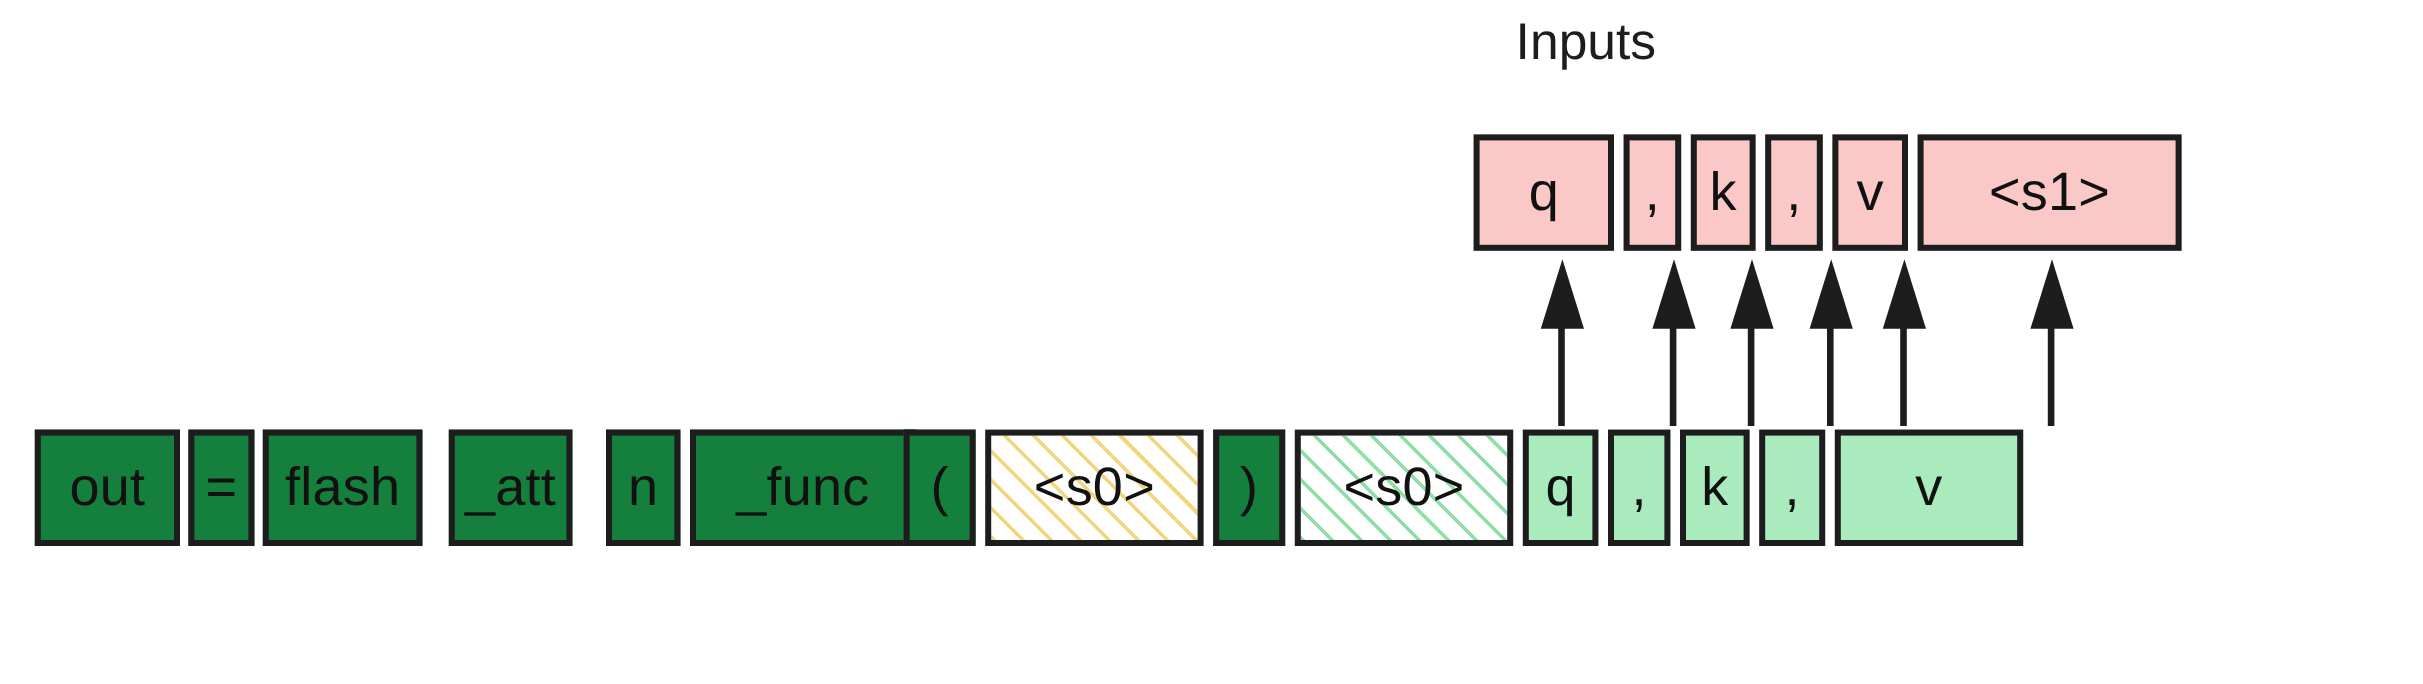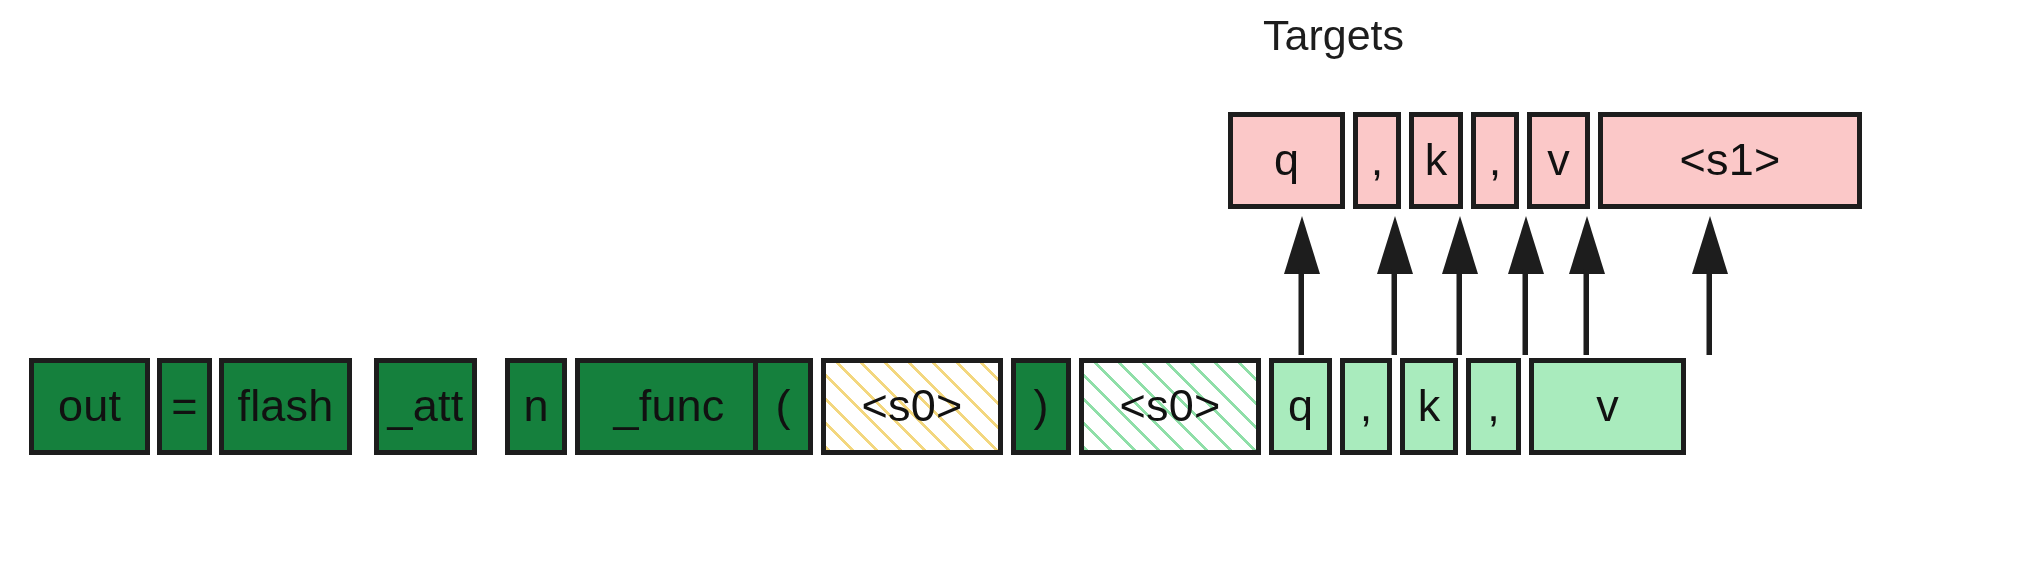--- a/index.html
+++ b/index.html
@@ -76,39 +76,39 @@
   
   #arrow-layer { position: absolute; left: 0; top: 0; width: 2019px; height: 570px; pointer-events: none; }
   .arrow { position: absolute; width: 44px; height: 144px; }
   .arrow svg { display: block; width: 44px; height: 144px; }
 </style>
 </head>
 <body>
 
 <div id="stage">
 
-  <div class="caption" id="targets-label">Targets</div>
+  <div class="caption" id="targets-label">Inputs</div>
 
   <div class="row" id="targets-row">
       <div class="tok solid-pink" style="left: 1228px; width: 117px;">
         <span class="lbl">q</span>
       </div>
       <div class="tok solid-pink" style="left: 1353px; width: 48px;">
         <span class="lbl">,</span>
       </div>
       <div class="tok solid-pink" style="left: 1409px; width: 54px;">
         <span class="lbl">k</span>
       </div>
       <div class="tok solid-pink" style="left: 1471px; width: 48px;">
         <span class="lbl">,</span>
       </div>
       <div class="tok solid-pink" style="left: 1527px; width: 63px;">
         <span class="lbl">v</span>
       </div>
-      <div class="tok solid-pink" style="left: 1598px; width: 264px;">
+      <div class="tok solid-pink" style="left: 1598px; width: 220px;">
         <span class="lbl">&lt;s1&gt;</span>
       </div>
     </div>
 
   <div id="arrow-layer">
       <div class="arrow" style="left: 1280px; top: 214px;">
         <svg viewBox="0 0 44 144" xmlns="http://www.w3.org/2000/svg">
           <polygon points="22,2 40,60 4,60" fill="#1d1d1d"></polygon>
           <rect x="18.5" y="55" width="5.5" height="86" fill="#1d1d1d"></rect>
         </svg>

